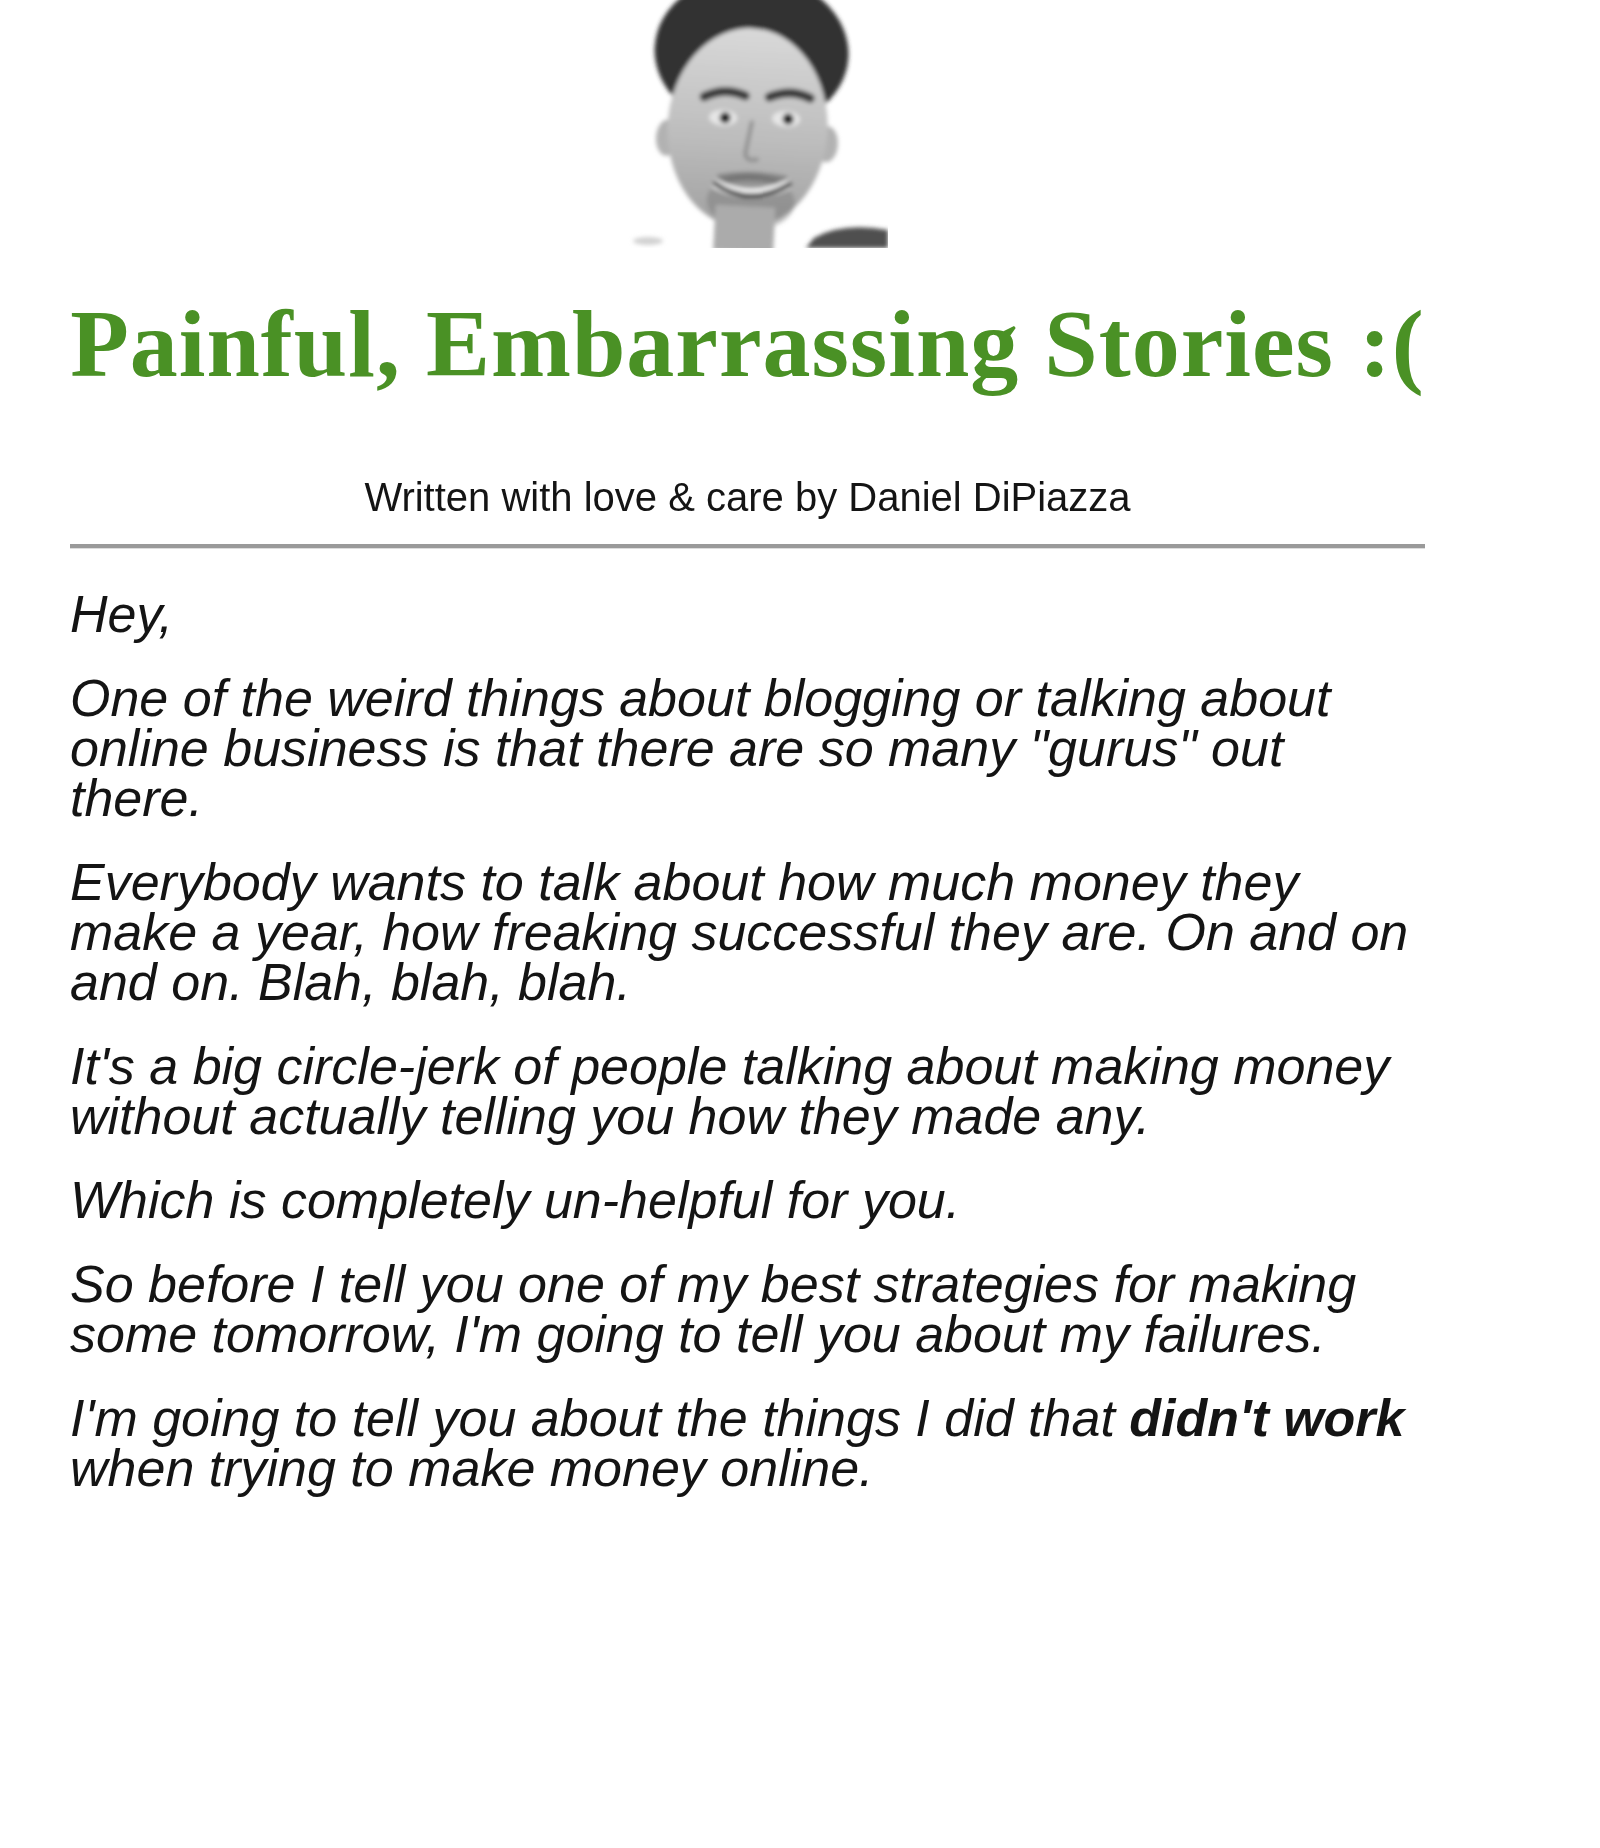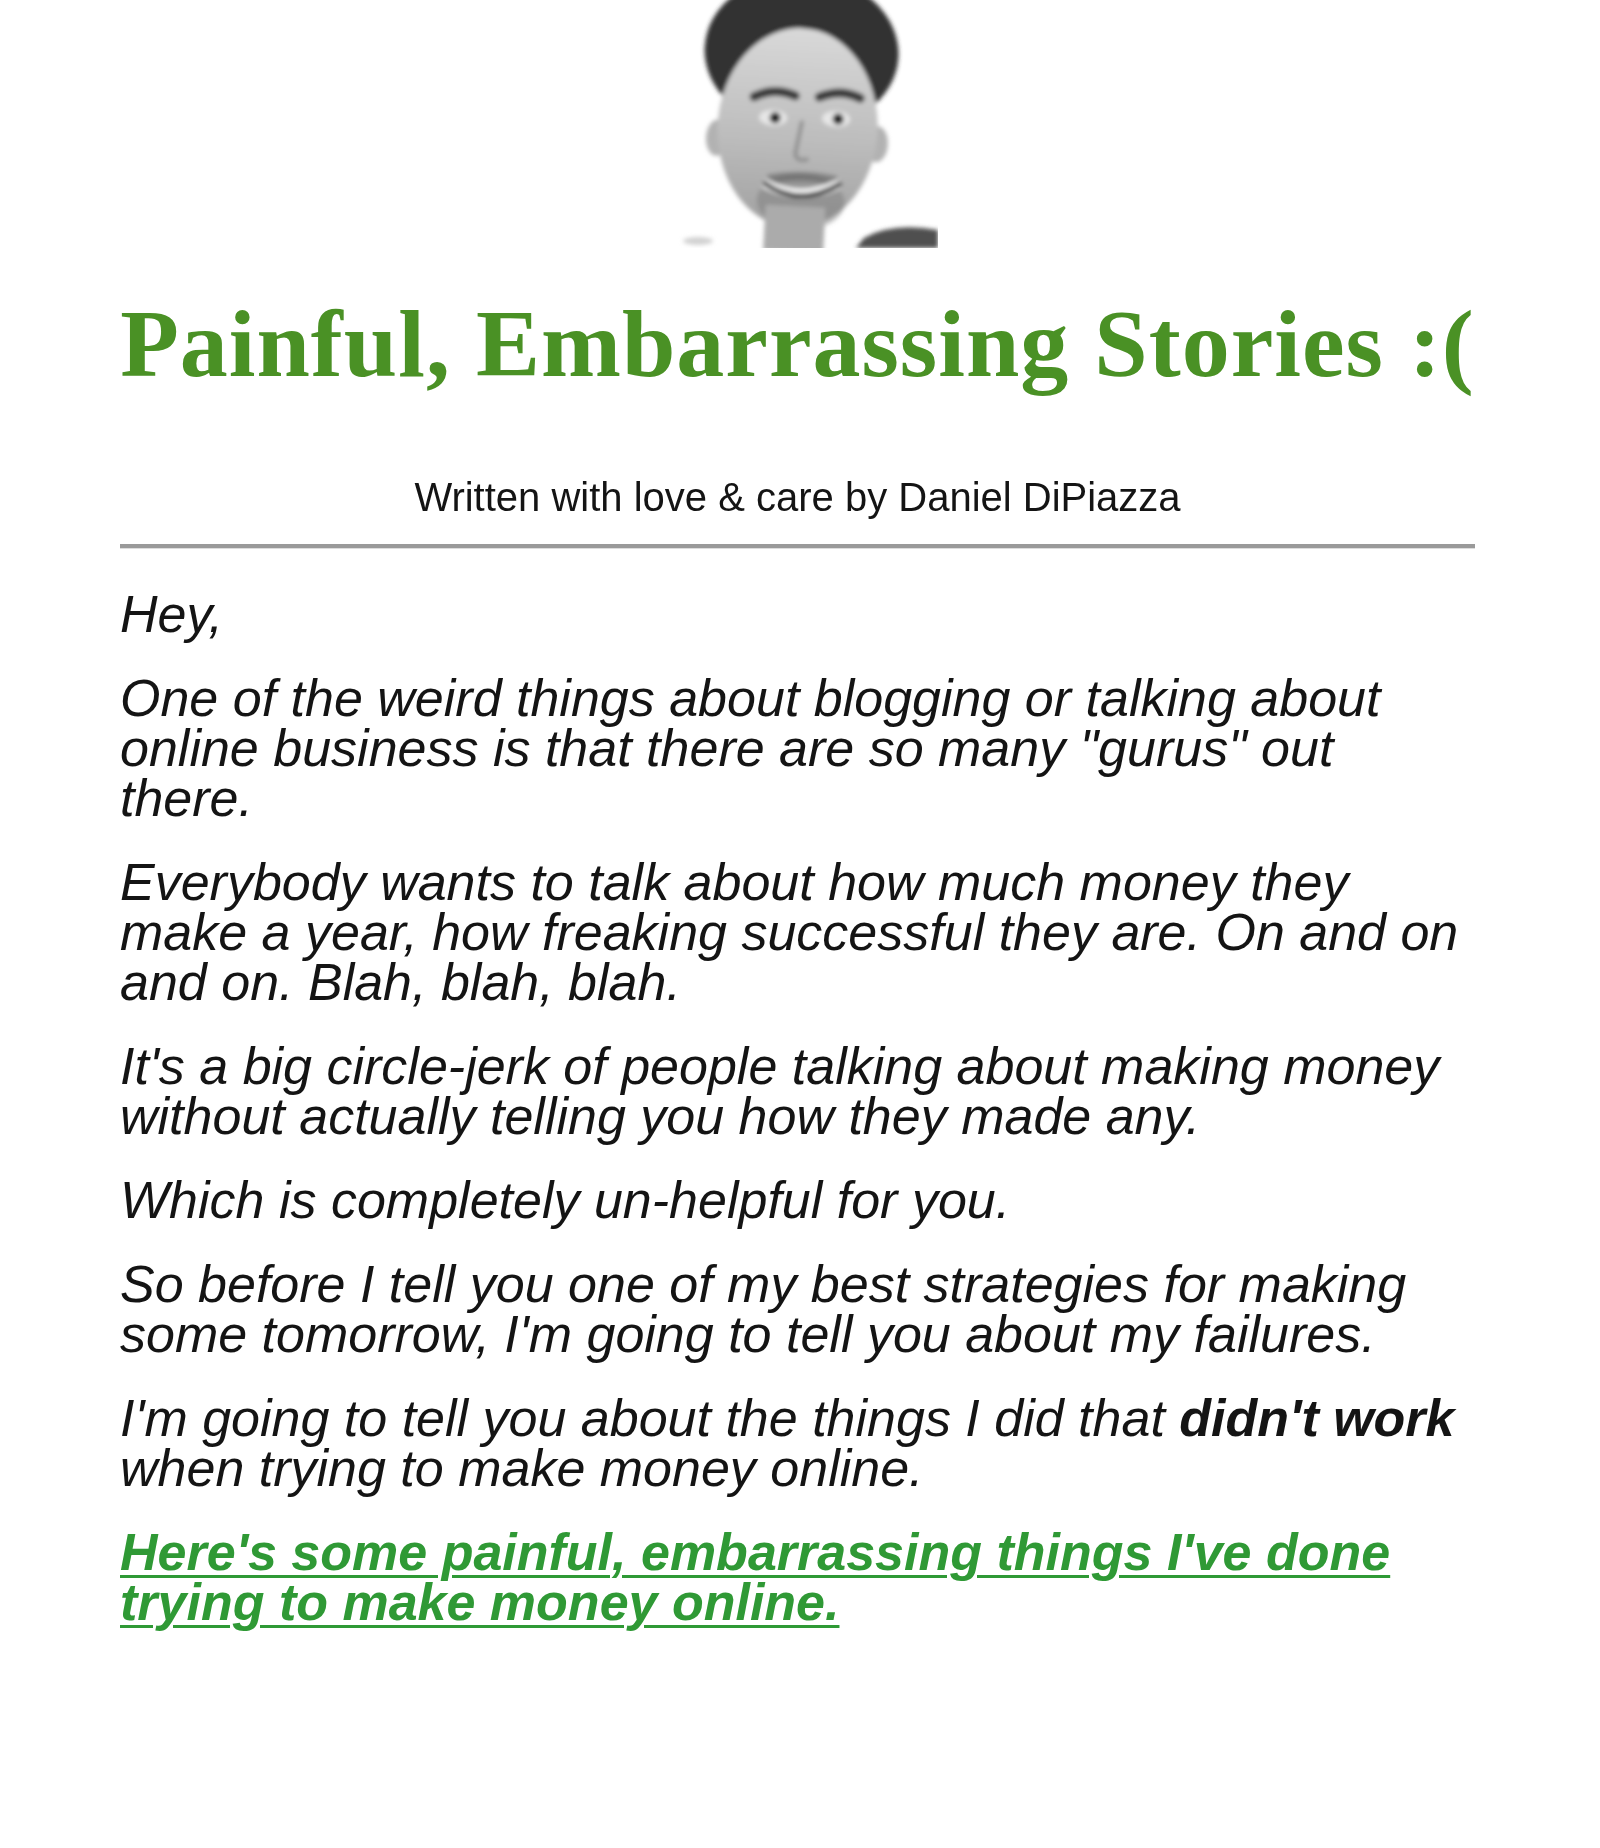--- a/index.html
+++ b/index.html
@@ -6,21 +6,21 @@
   body {
     width: 1600px;
     height: 1848px;
     background: #ffffff;
     color: #141414;
     font-family: "Liberation Sans", sans-serif;
     overflow: hidden;
   }
   .content {
     width: 1355px;
-    margin-left: 120px;
+    margin-left: 70px;
   }
   .photo-wrap {
     width: 100%;
     height: 248px;
     text-align: center;
     overflow: hidden;
   }
   .headline {
     margin: 42px 0 0 0;
     font-family: "Liberation Serif", serif;
@@ -125,16 +125,15 @@
   <hr class="rule">
 
   <div class="body-copy">
     <p class="first">Hey,</p>
     <p>One of the weird things about blogging or talking about online business is that there are so many "gurus" out there.</p>
     <p>Everybody wants to talk about how much money they make a year, how freaking successful they are. On and on and on. Blah, blah, blah.</p>
     <p>It's a big circle-jerk of people talking about making money without actually telling you how they made any.</p>
     <p>Which is completely un-helpful for you.</p>
     <p>So before I tell you one of my best strategies for making some tomorrow, I'm going to tell you about my failures.</p>
     <p><span>I'm going to tell you about the things I did that </span><strong>didn't work</strong><span> when trying to make money online.</span></p>
-    <p><a href="#" class="story-link">Here's some painful, embarrassing things I've done trying to make money online.</a></p>
   </div>
 
 </div>
 
 </body></html>

